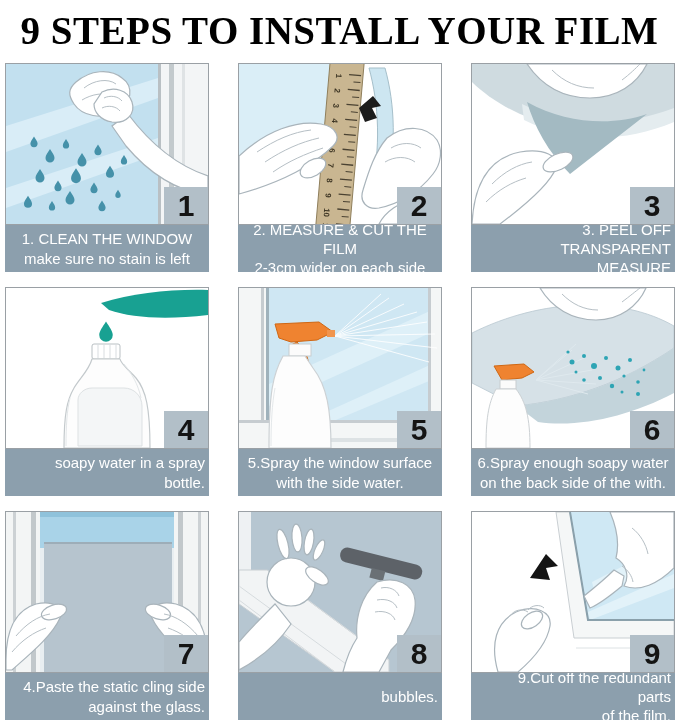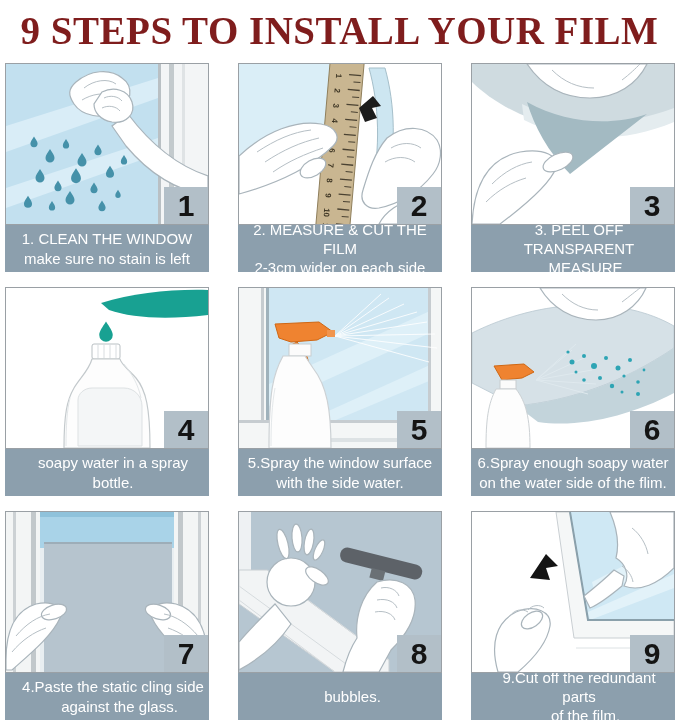--- a/index.html
+++ b/index.html
@@ -3,21 +3,21 @@
 <meta charset="utf-8">
 <style>
   html,body{margin:0;padding:0;}
   body{
     width:679px;height:721px;background:#ffffff;overflow:hidden;
     font-family:"Liberation Sans",sans-serif;position:relative;
   }
   .title{
     width:679px;height:60px;display:flex;align-items:center;justify-content:center;
     font-family:"Liberation Serif",serif;font-weight:700;font-size:39px;
-    color:#7f1d1d;letter-spacing:0.5px;white-space:nowrap;
+    color:#000000;letter-spacing:0.5px;white-space:nowrap;
   }
   .grid{
     position:absolute;left:5px;top:63px;
     display:grid;grid-template-columns:204px 204px 204px;grid-template-rows:209px 209px 209px;
     column-gap:29px;row-gap:15px;
   }
   .panel{width:204px;height:209px;display:flex;flex-direction:column;}
   .illus{
     position:relative;width:202px;height:160px;border:1px solid #9aa0a5;
     background:#fff;overflow:hidden;
@@ -27,21 +27,21 @@
     position:absolute;right:0;bottom:0;width:44px;height:37px;
     background:#b2bfc8;color:#141414;font-weight:700;font-size:30px;
     display:flex;align-items:center;justify-content:center;line-height:1;
   }
   .caption{
     width:204px;height:47px;background:#8c9fad;color:#ffffff;
     font-size:15px;line-height:1.28;display:flex;flex-direction:column;justify-content:center;
     box-sizing:border-box;padding:2px 4px;
   }
   .caption.center{text-align:center;}
-  .caption.left{text-align:center;padding-left:16px;}
+  .caption.left{text-align:right;padding-left:16px;}
   .caption .l2.indent2{padding-left:13px;}
   .hand{fill:#ffffff;stroke:#a9b4bb;stroke-width:1.2;}
   .hline{fill:none;stroke:#b6bfc5;stroke-width:1;}
 </style>
 </head>
 <body>
 
 <div class="title">9 STEPS TO INSTALL YOUR FILM</div>
 
 <div class="grid">
@@ -251,21 +251,21 @@
           <path d="M22,78 L52,76 L62,84 L50,90 L30,92 Z" fill="#ef8330" stroke="#cf6714"></path>
           <path d="M36,92 C44,100 46,108 43,116 L37,114 C39,106 35,100 29,94 Z" fill="#ef8330" stroke="#cf6714"></path>
           <rect x="28" y="92" width="16" height="9" fill="#fbfbfb" stroke="#c8cdd0"></rect>
           <path d="M24,101 C16,116 14,132 14,160 L58,160 C58,130 54,114 44,101 Z" fill="#fdfdfd" stroke="#ccd1d4"></path>
         </g>
       </svg>
       <div class="badge">6</div>
     </div>
     <div class="caption center">
       <span class="l1">6.Spray enough soapy water</span>
-      <span class="l2">on the water side of the flim.</span>
+      <span class="l2">on the back side of the with.</span>
     </div>
   </div>
 
   <div class="panel">
     <div class="illus">
       <svg viewBox="0 0 202 160">
         <rect width="202" height="160" fill="#e8eef1"></rect>
         <rect x="34" width="134" height="36" fill="#a9d3e8"></rect>
         <rect x="34" width="134" height="5" fill="#8fc2db"></rect>
         <g>

